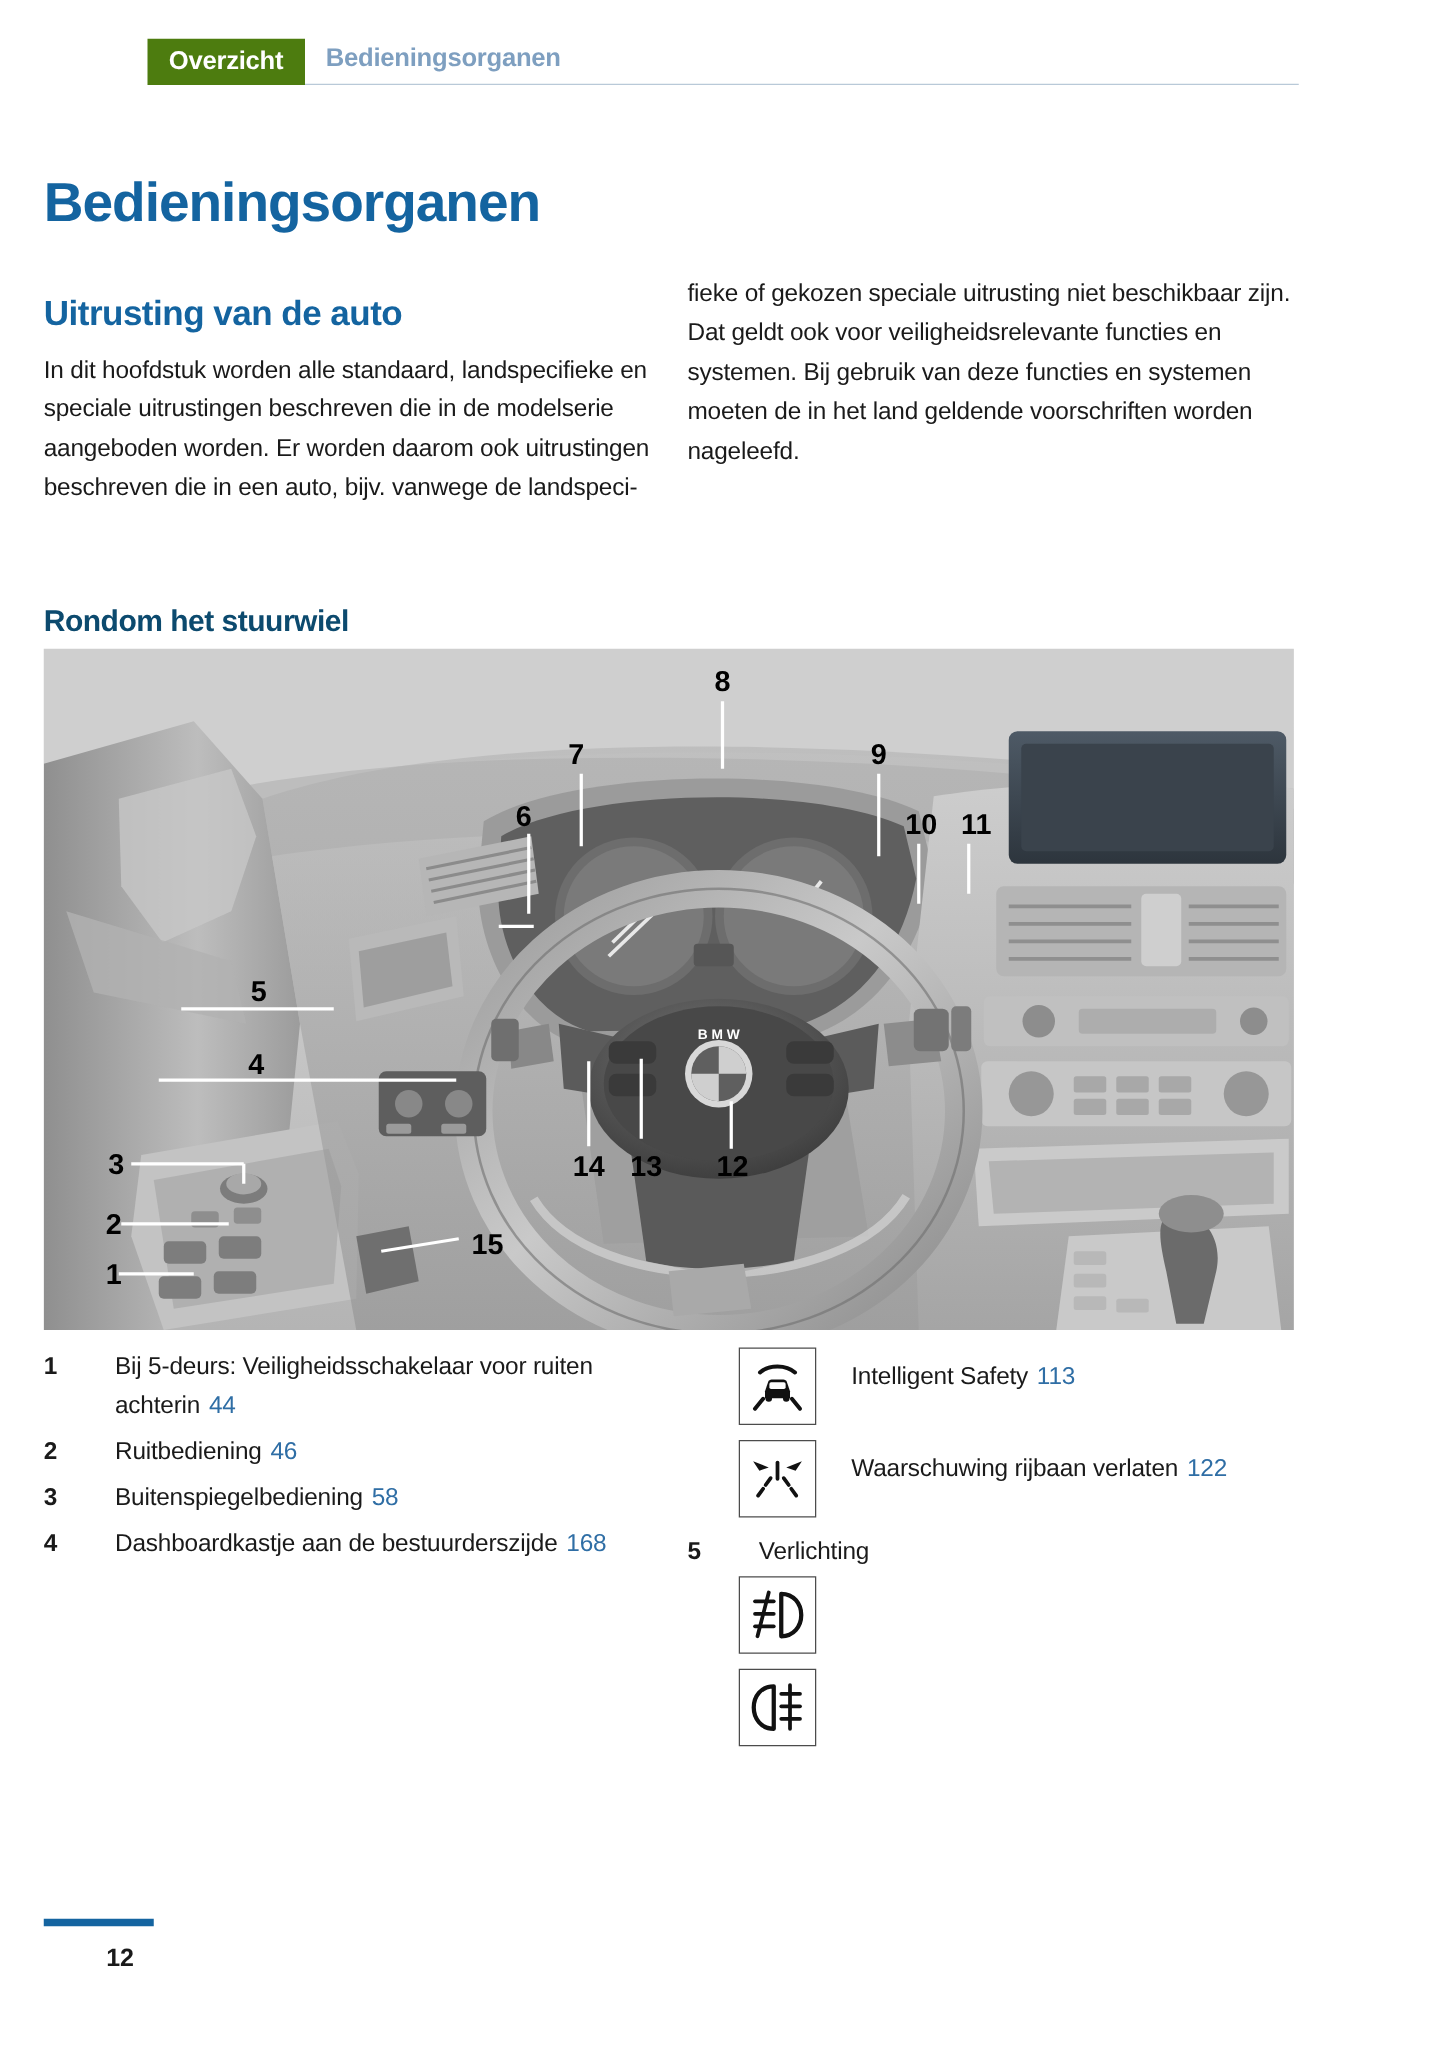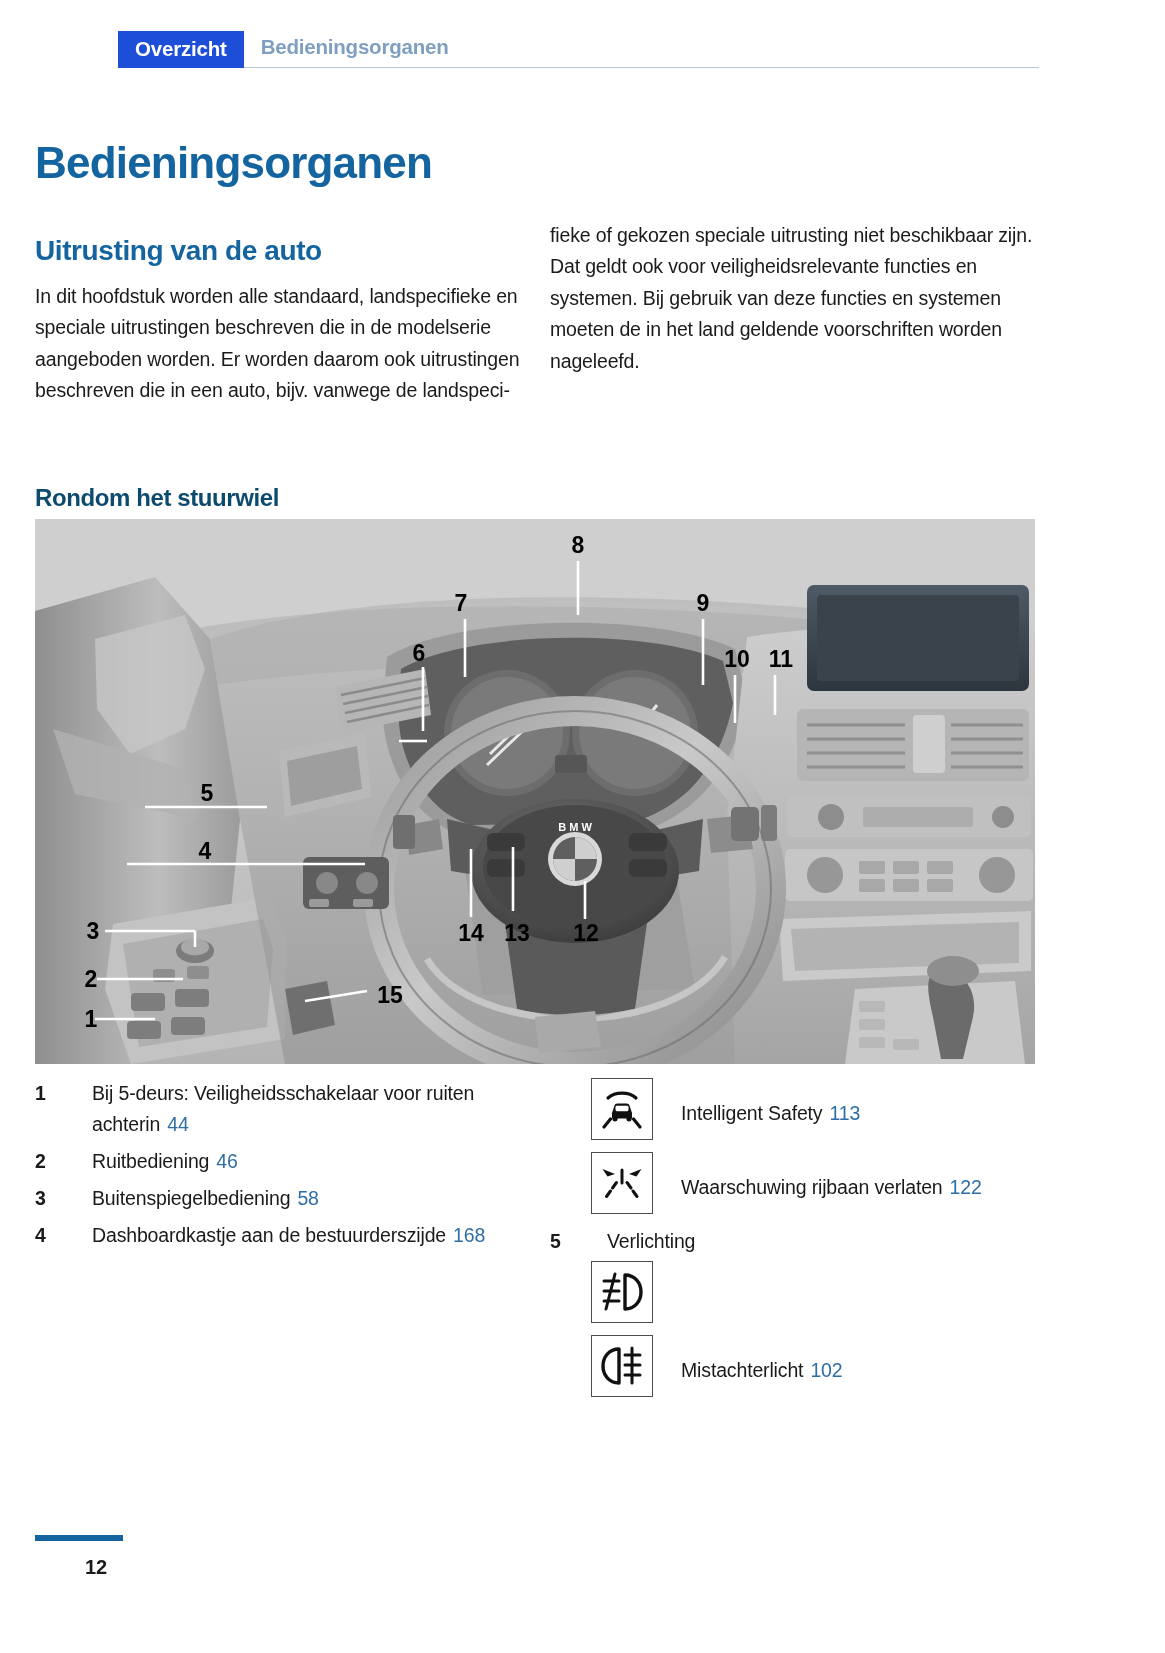--- a/index.html
+++ b/index.html
@@ -22,21 +22,21 @@
   .page-header {
     position: absolute;
     top: 31px;
     left: 118px;
     width: 921px;
     height: 37px;
     display: flex;
     align-items: stretch;
   }
   .header-chapter-tab {
-    background: #1d4ed8;
+    background: #4d7c0f;
     color: #ffffff;
     font-weight: bold;
     font-size: 20.5px;
     letter-spacing: -0.2px;
     padding: 6px 17px 7px 17px;
     display: flex;
     align-items: center;
     line-height: 1;
   }
   .header-section-wrap {
@@ -140,21 +140,21 @@
   }
   .pageref {
     color: #2f6ea5;
     margin-left: 7px;
     white-space: nowrap;
   }
 
   
   .icon-row {
     display: flex;
-    align-items: center;
+    align-items: flex-start;
     margin-bottom: 12px;
   }
   .icon-row .spacer {
     width: 41px;
     flex: 0 0 41px;
   }
   .icon-box {
     width: 62px;
     height: 62px;
     flex: 0 0 62px;
@@ -529,19 +529,18 @@
       <svg width="46" height="42" viewBox="0 0 46 42" xmlns="http://www.w3.org/2000/svg">
         <path d="M20 4 C10 4, 4 12, 4 21 C4 30, 10 38, 20 38 Z" fill="none" stroke="#111" stroke-width="3.4" stroke-linejoin="round"></path>
         <g stroke="#111" stroke-width="3" stroke-linecap="round">
           <line x1="26" y1="10" x2="41" y2="10"></line>
           <line x1="26" y1="20" x2="41" y2="20"></line>
           <line x1="26" y1="30" x2="41" y2="30"></line>
         </g>
         <line x1="33" y1="3" x2="33" y2="38" stroke="#111" stroke-width="3" stroke-linecap="round"></line>
       </svg>
     </span>
-    <span class="icon-label"><span>Mistachterlicht</span><span class="pageref">102</span></span>
   </div>
 
 </div>
 
 <div class="footer-rule"></div>
 <div class="footer-pageno">12</div>
 
 </body></html>

